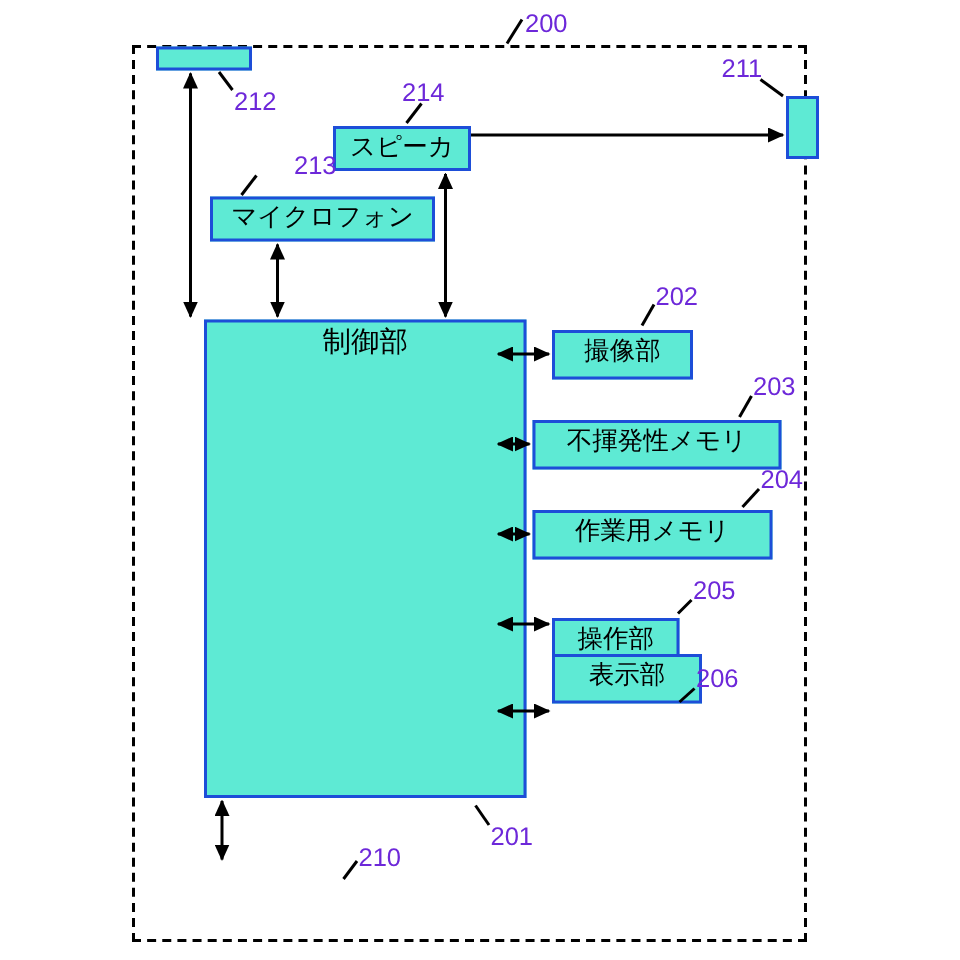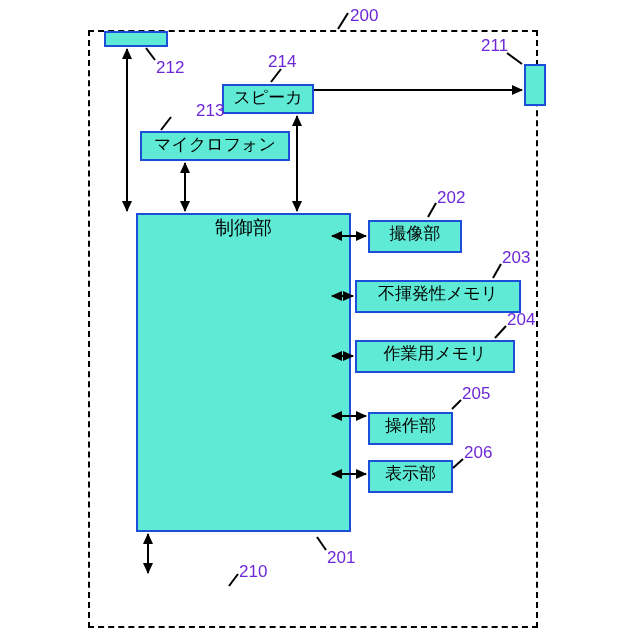--- a/index.html
+++ b/index.html
@@ -90,21 +90,21 @@
   </div>
 
   <div class="box" style="left:355px; top:340px; width:160px; height:33px;">
     <span>作業用メモリ</span>
   </div>
 
   <div class="box" style="left:368px; top:400px; width:85px; height:33px;margin-top:12px;">
     <span>操作部</span>
   </div>
 
-  <div class="box" style="left:368px; top:460px; width:85px; height:33px;">
+  <div class="box" style="left:368px; top:436px; width:100px; height:33px;">
     <span>表示部</span>
   </div>
 
 
   <div class="refnum" style="left:350px; top:6px;">200</div>
   <div class="refnum" style="left:156px; top:58px;">212</div>
   <div class="refnum" style="left:268px; top:52px;">214</div>
   <div class="refnum" style="left:172px; top:101px;margin-left:24px;">213</div>
   <div class="refnum" style="left:481px; top:36px;">211</div>
   <div class="refnum" style="left:437px; top:188px;">202</div>

